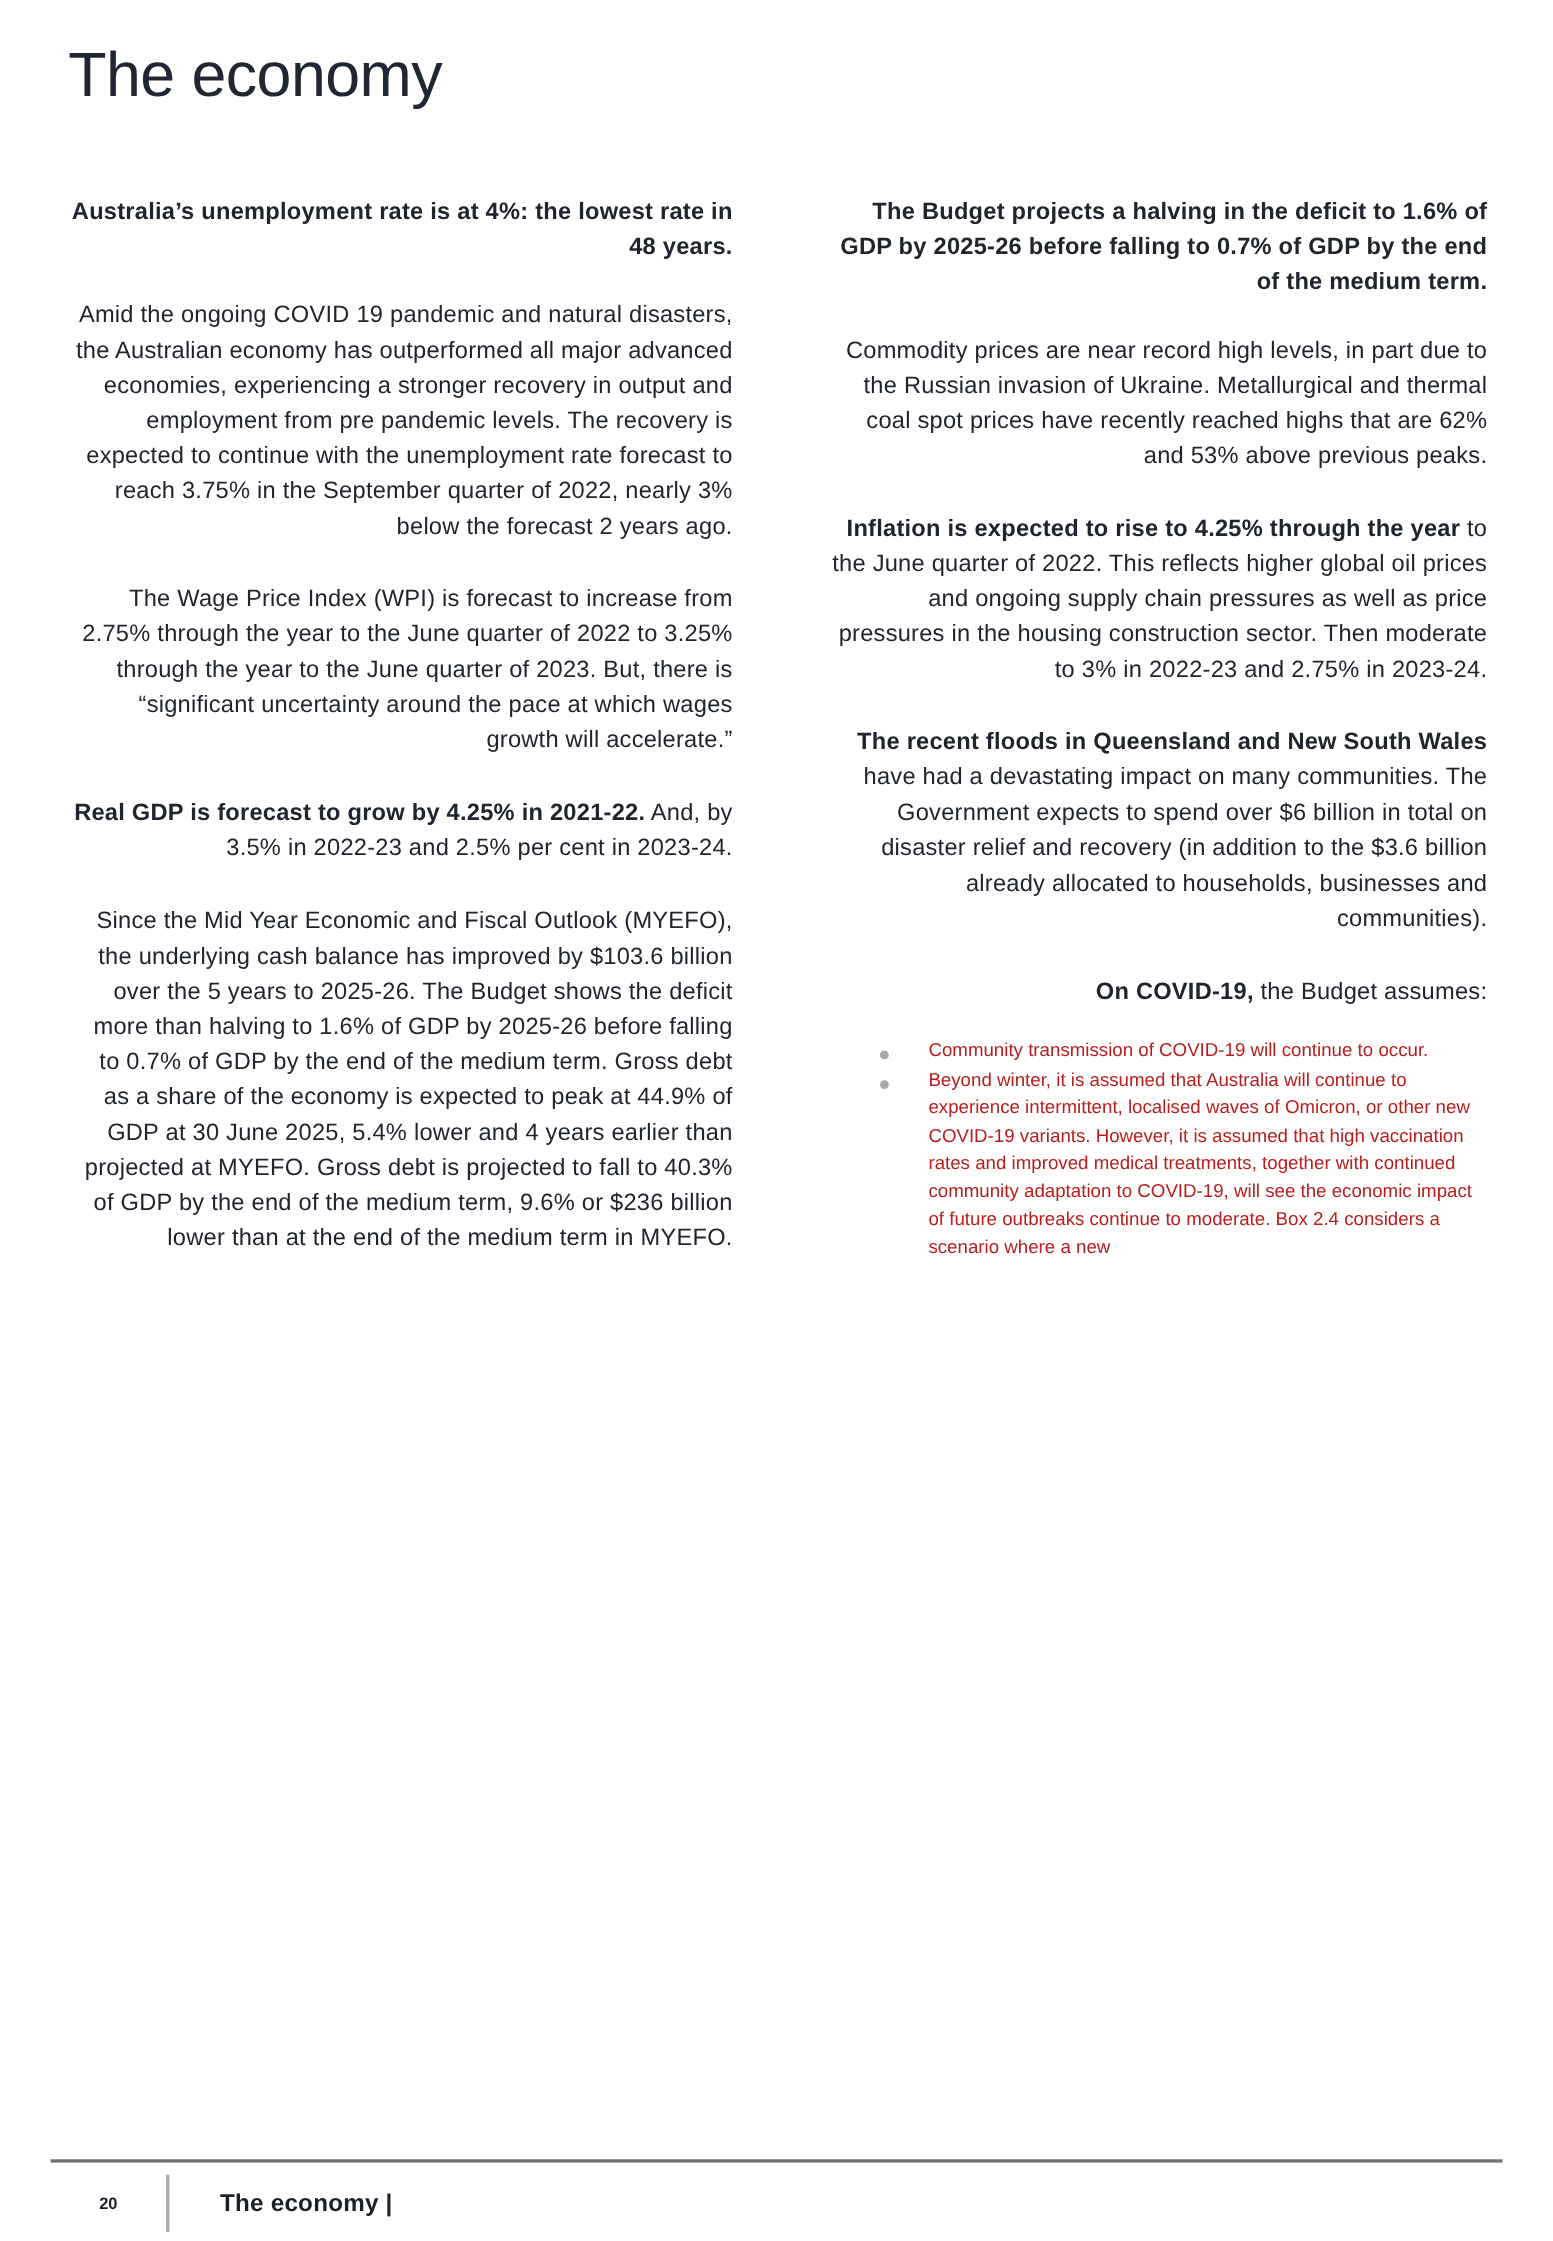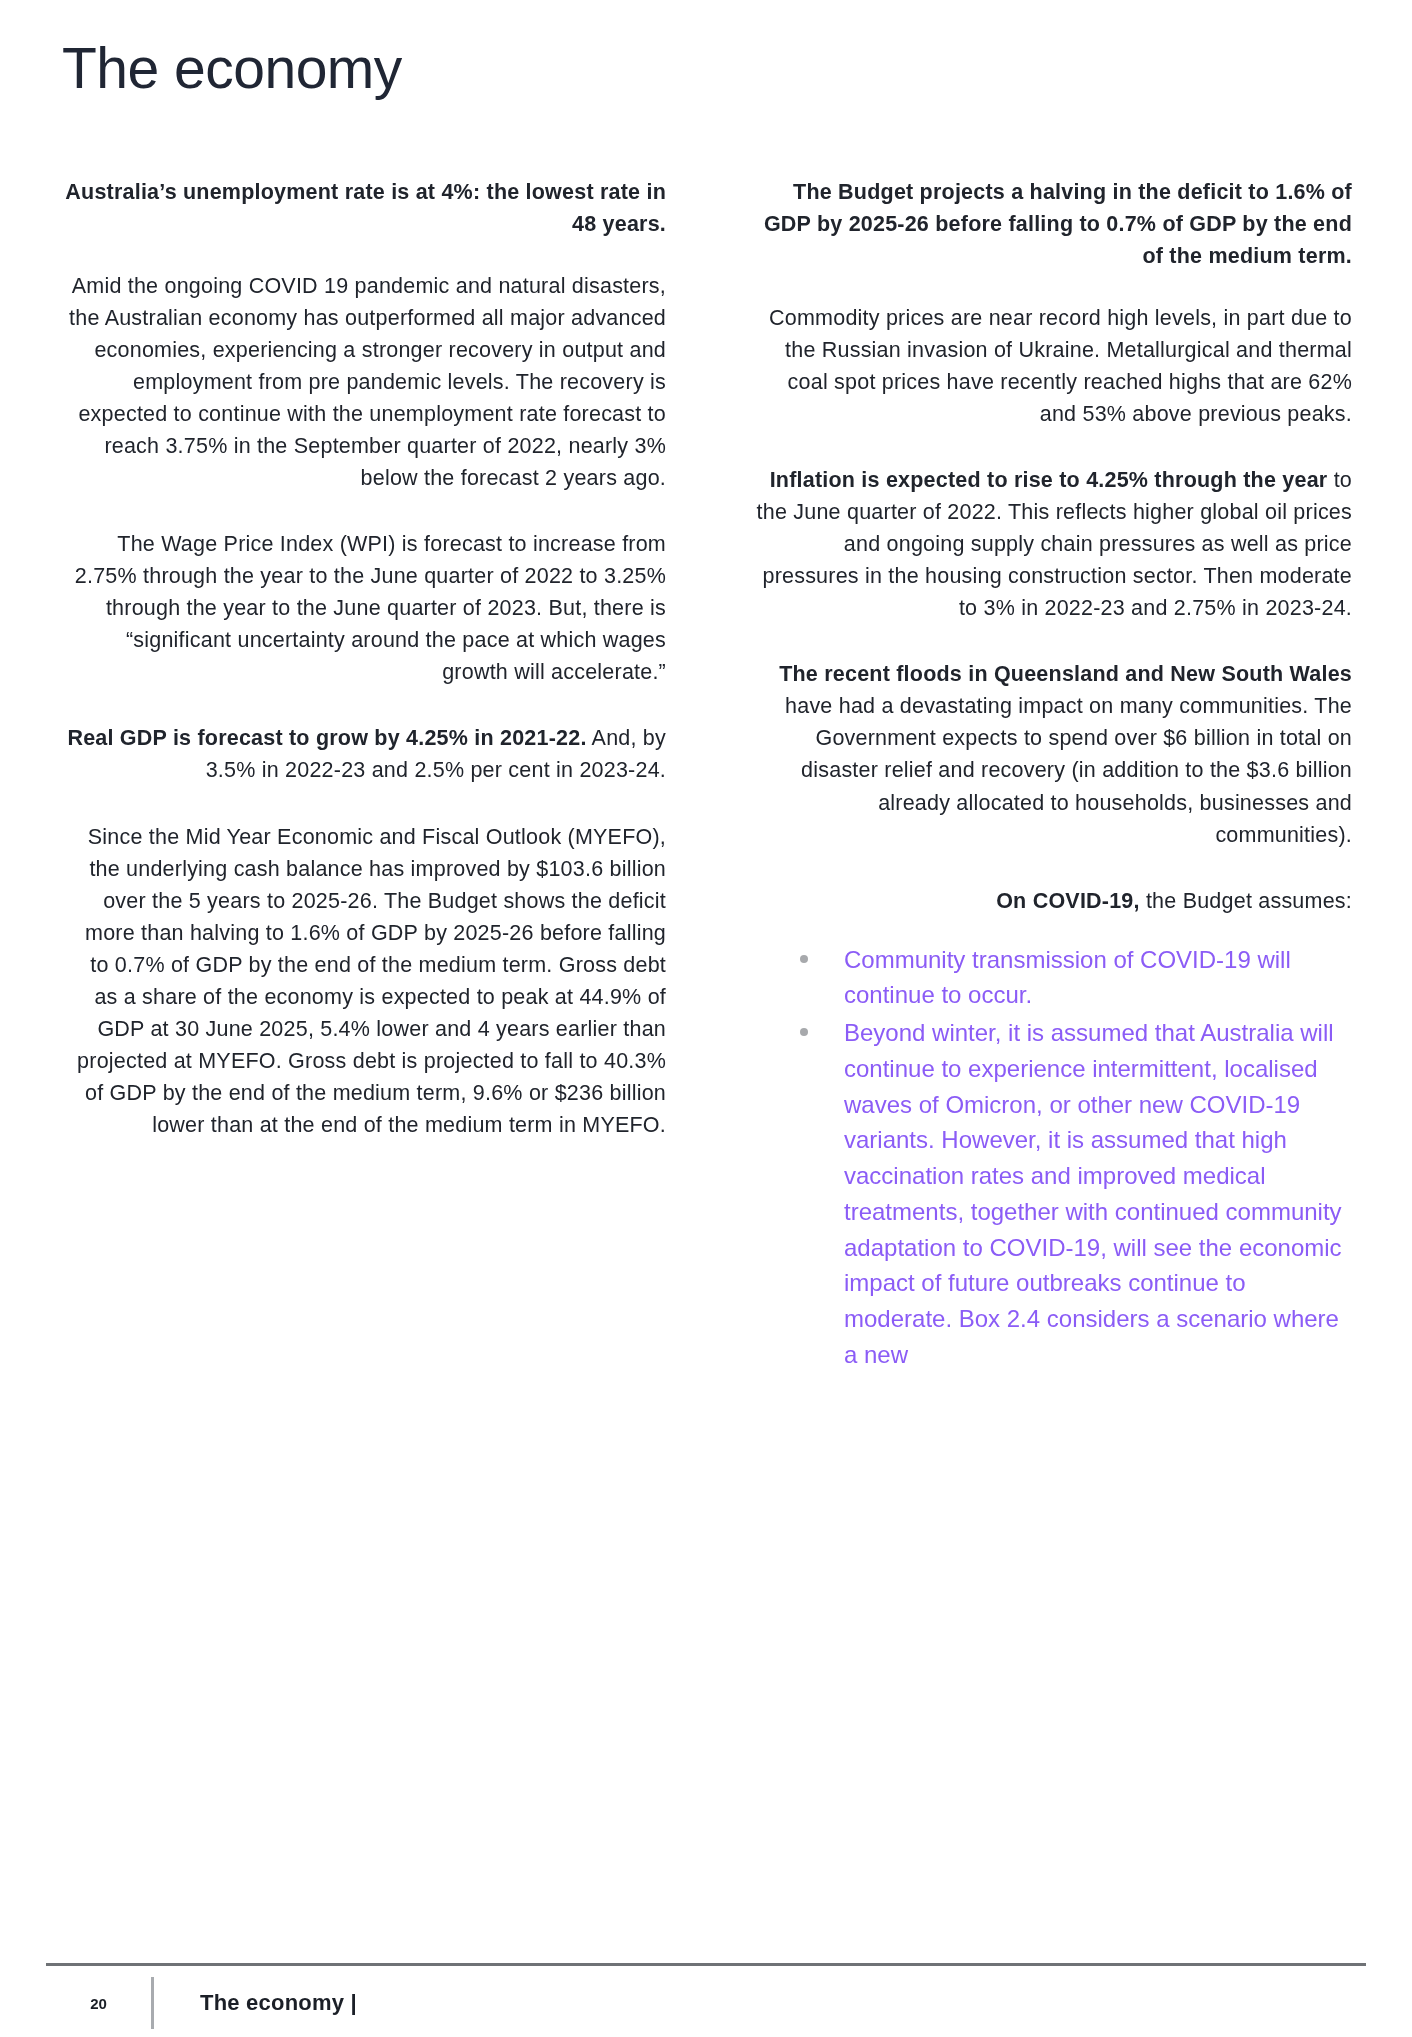--- a/index.html
+++ b/index.html
@@ -81,23 +81,23 @@
   
   .bullets {
     list-style: none;
     margin: 2px 0 0 0;
     padding: 0;
   }
 
   .bullets li {
     position: relative;
     padding-left: 96px;
-    font-size: 24px;
+    font-size: 17px;
     line-height: 1.49;
-    color: #8b5cf6;
+    color: #b91c1c;
     margin-bottom: 2px;
   }
 
   .bullets li .dot {
     position: absolute;
     left: 52px;
     top: 13px;
     width: 8px;
     height: 8px;
     border-radius: 50%;

